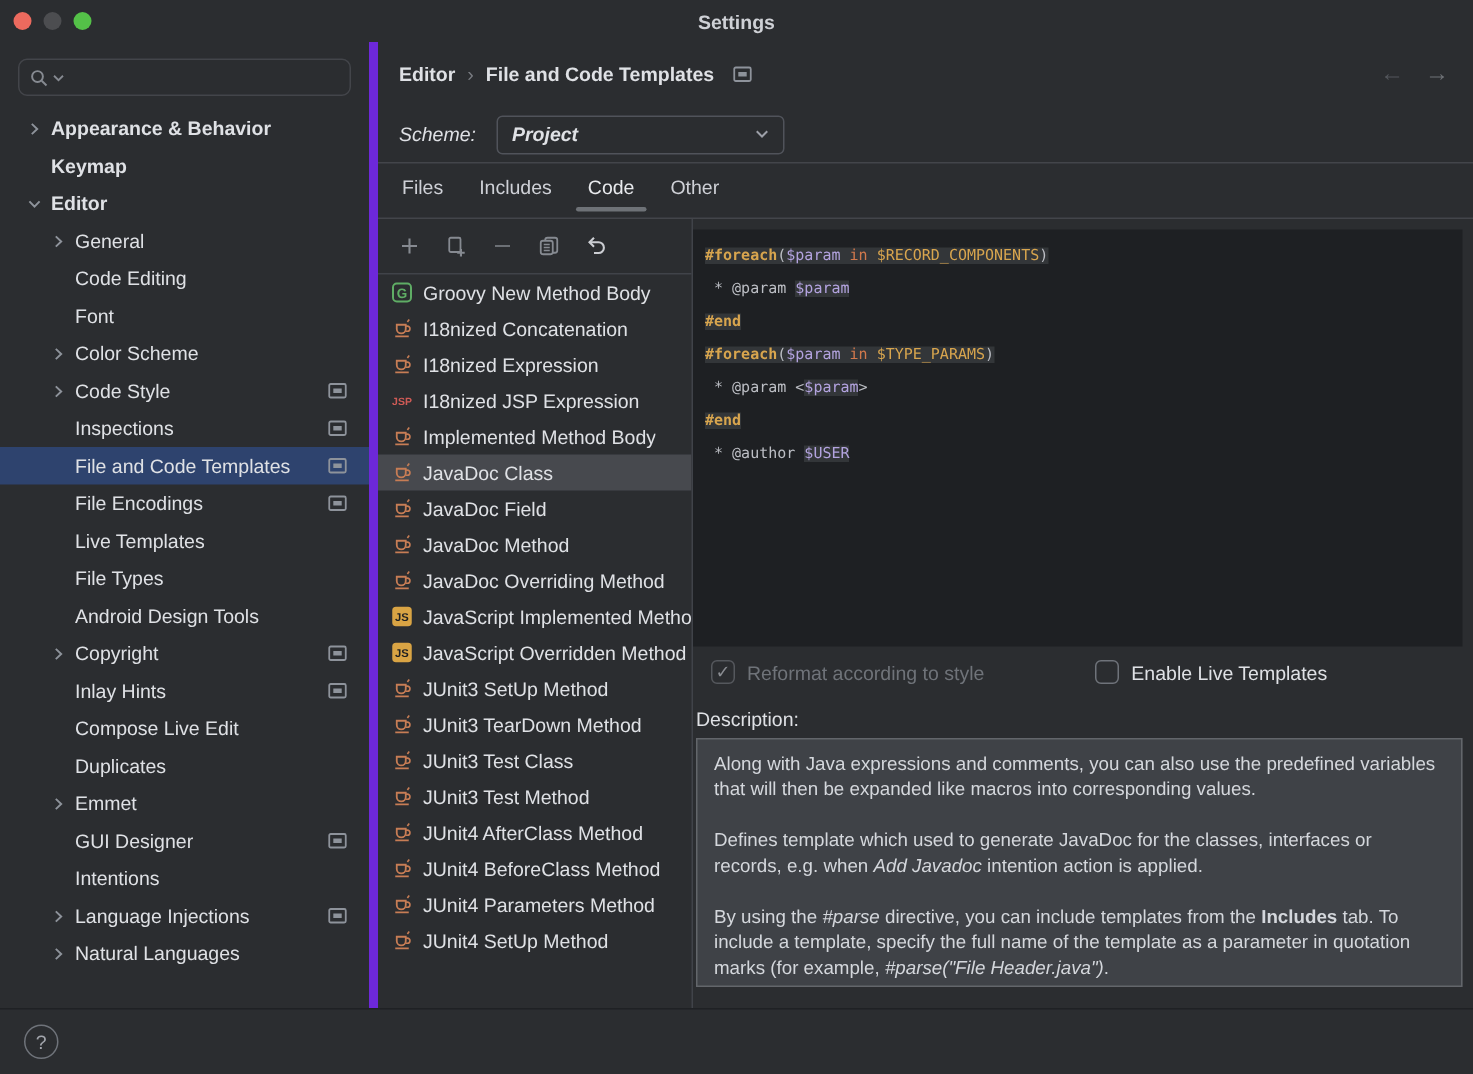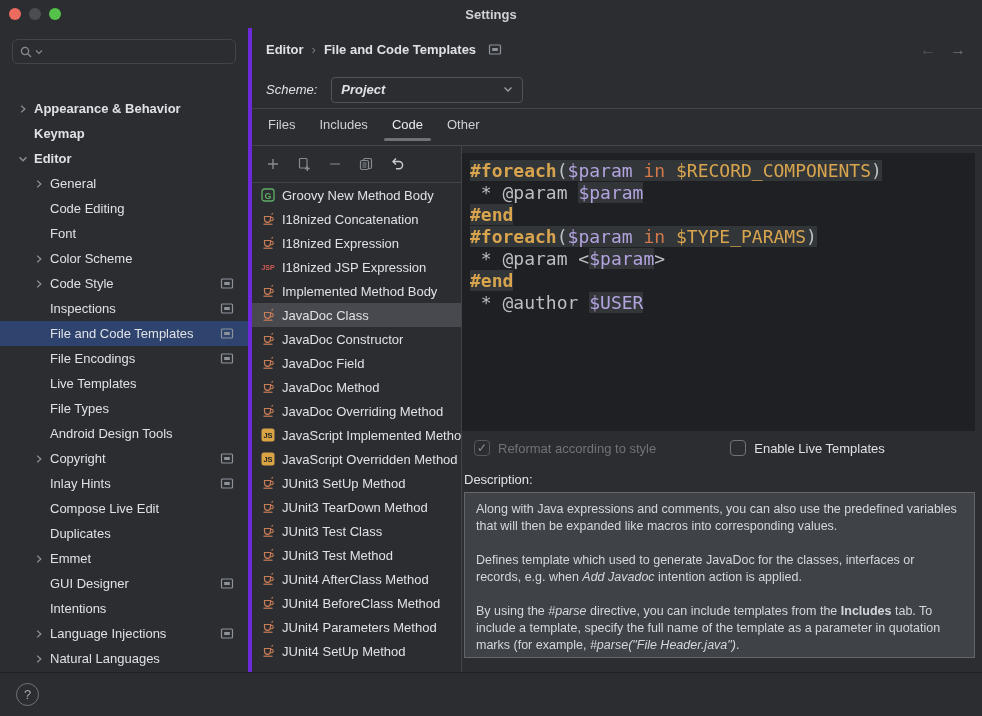--- a/index.html
+++ b/index.html
@@ -17,21 +17,21 @@
   .tl { width:12px; height:12px; border-radius:50%; }
   .tl.close { background:#EC6A5E; }
   .tl.min   { background:#4C4D50; }
   .tl.zoom  { background:#54C148; }
   .win-title { position:absolute; left:0; right:0; text-align:center; font-weight:bold; color:#CFD1D6; font-size:13px; }
 
   
   .body { flex:1; display:flex; min-height:0; }
 
   
-  .sidebar { width:252px; flex:0 0 252px; border-right:4px solid #6d28d9; display:flex; flex-direction:column; padding-top:11px; min-height:0;gap:23px; }
+  .sidebar { width:252px; flex:0 0 252px; border-right:6px solid #6d28d9; display:flex; flex-direction:column; padding-top:11px; min-height:0; }
   .searchbox { margin:0 12px; height:25px; border:1px solid #43454A; border-radius:6px; display:flex; align-items:center; padding:0 6px; gap:2px; }
   .searchbox input { flex:1; background:transparent; border:none; outline:none; color:#DFE1E5; font:13px "Liberation Sans", sans-serif; min-width:0; }
   .tree { margin-top:9px; flex:1; overflow:hidden; }
   .tree-row { height:25px; display:flex; align-items:center; position:relative; cursor:default; }
   .tree-row.selected { background:var(--sel-blue); }
   .tree-row .chev { position:absolute; left:18px; width:10px; height:10px; display:flex; align-items:center; justify-content:center; }
   .tree-row.lvl1 .chev { left:34px; }
   .tree-row .lbl { padding-left:34px; white-space:nowrap; color:#DFE1E5; }
   .tree-row.lvl0 .lbl { font-weight:bold; }
   .tree-row.lvl1 .lbl { padding-left:50px; }
@@ -65,21 +65,21 @@
   .list-toolbar { height:37px; flex:0 0 37px; display:flex; align-items:center; gap:7px; padding-left:9px; border-bottom:1px solid #404349; }
   .tb-btn { width:24px; height:24px; display:flex; align-items:center; justify-content:center; border-radius:4px; }
   .tpl-list { flex:1; overflow:hidden; }
   .tpl-row { height:24px; display:flex; align-items:center; gap:6px; padding-left:8px; white-space:nowrap; overflow:hidden; cursor:default; }
   .tpl-row.selected { background:var(--sel-gray); }
   .tpl-row .ticon { flex:0 0 16px; width:16px; height:16px; display:flex; align-items:center; justify-content:center; }
   .tpl-row .tlbl { overflow:hidden; }
 
   
   .right-pane { flex:1; display:flex; flex-direction:column; min-width:0; min-height:0; padding:7px 7px 0 0; }
-  .editor { height:278px; flex:0 0 278px; background:var(--editor-bg); padding:7px 8px; font-family:"DejaVu Sans Mono", monospace; font-size:18px; line-height:22px; overflow:hidden; }
+  .editor { height:278px; flex:0 0 278px; background:var(--editor-bg); padding:7px 8px; font-family:"DejaVu Sans Mono", monospace; font-size:10px; line-height:22px; overflow:hidden; }
   .code-line { white-space:pre; }
   .hl { background:var(--editor-hl); }
   .c-directive { color:var(--code-directive); font-weight:bold; }
   .c-const { color:var(--code-const); }
   .c-keyword { color:var(--code-keyword); }
   .c-var { color:var(--code-var); }
   .c-plain { color:var(--code-plain); }
 
   .opts-row { height:34px; flex:0 0 34px; display:flex; align-items:center; padding-left:12px; }
   .cb-group { display:flex; align-items:center; gap:8px; }
@@ -451,31 +451,20 @@
               </div>
               <div class="tpl-row">
                 <span class="ticon">
                   <svg width="16" height="16" viewBox="0 0 16 16">
                     <path d="M4.5 5.5 h6 v2.8 a3 3 0 0 1 -6 0 z" fill="none" stroke="#C77D55" stroke-width="1.2"></path>
                     <path d="M10.7 6.4 h0.9 a1.7 1.7 0 0 1 0 3.4 h-1.2" fill="none" stroke="#C77D55" stroke-width="1.1"></path>
                     <path d="M3.5 13.2 h9" stroke="#C77D55" stroke-width="1.2"></path>
                     <path d="M11.6 3.6 l1.2 -1.6" stroke="#C77D55" stroke-width="1.1"></path>
                   </svg>
                 </span>
-                <span class="tlbl">JavaDoc Constructor</span>
-              </div>
-              <div class="tpl-row">
-                <span class="ticon">
-                  <svg width="16" height="16" viewBox="0 0 16 16">
-                    <path d="M4.5 5.5 h6 v2.8 a3 3 0 0 1 -6 0 z" fill="none" stroke="#C77D55" stroke-width="1.2"></path>
-                    <path d="M10.7 6.4 h0.9 a1.7 1.7 0 0 1 0 3.4 h-1.2" fill="none" stroke="#C77D55" stroke-width="1.1"></path>
-                    <path d="M3.5 13.2 h9" stroke="#C77D55" stroke-width="1.2"></path>
-                    <path d="M11.6 3.6 l1.2 -1.6" stroke="#C77D55" stroke-width="1.1"></path>
-                  </svg>
-                </span>
                 <span class="tlbl">JavaDoc Field</span>
               </div>
               <div class="tpl-row">
                 <span class="ticon">
                   <svg width="16" height="16" viewBox="0 0 16 16">
                     <path d="M4.5 5.5 h6 v2.8 a3 3 0 0 1 -6 0 z" fill="none" stroke="#C77D55" stroke-width="1.2"></path>
                     <path d="M10.7 6.4 h0.9 a1.7 1.7 0 0 1 0 3.4 h-1.2" fill="none" stroke="#C77D55" stroke-width="1.1"></path>
                     <path d="M3.5 13.2 h9" stroke="#C77D55" stroke-width="1.2"></path>
                     <path d="M11.6 3.6 l1.2 -1.6" stroke="#C77D55" stroke-width="1.1"></path>
                   </svg>

